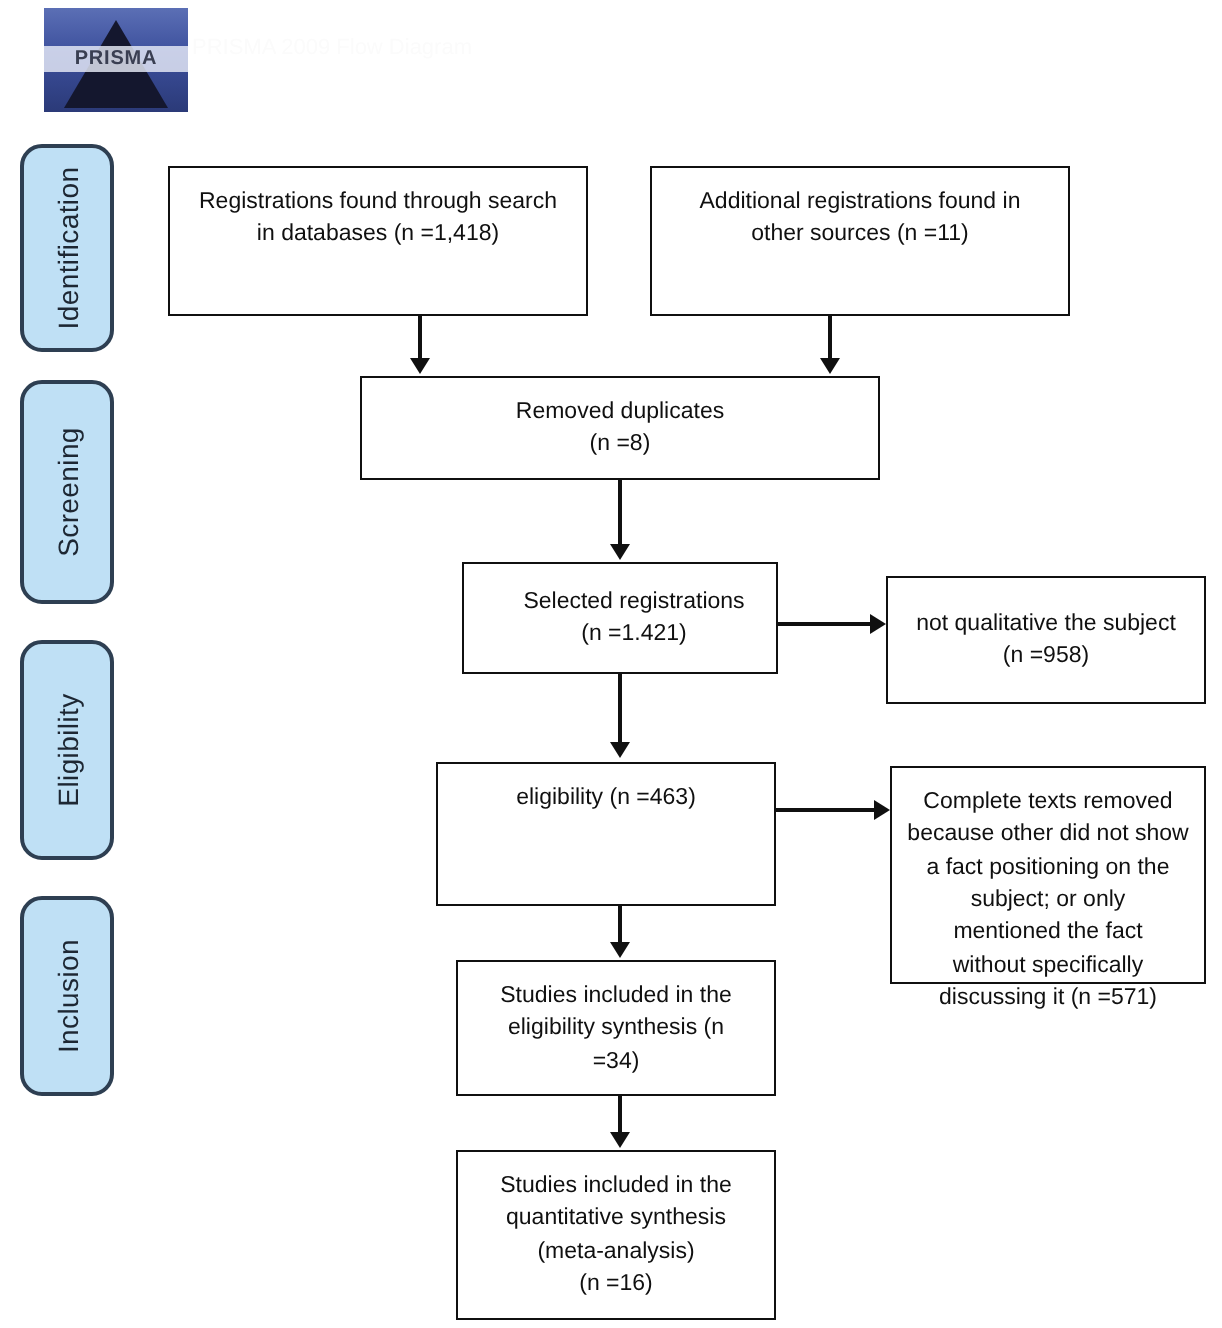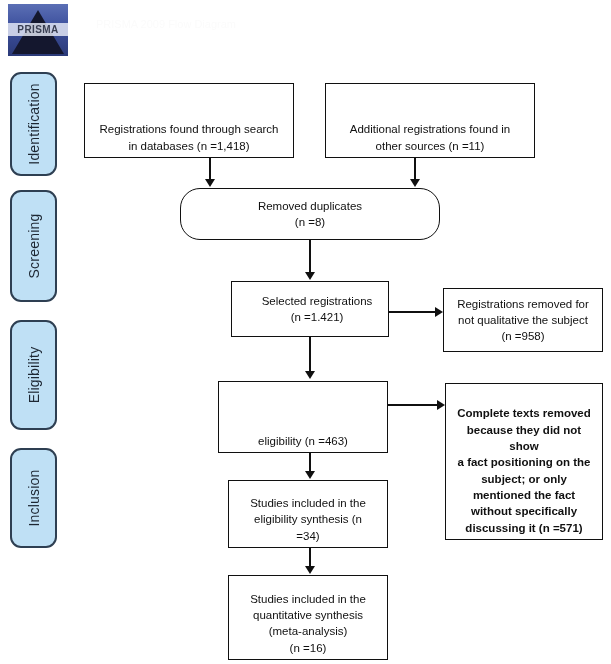--- a/index.html
+++ b/index.html
@@ -14,23 +14,23 @@
     position: relative;
     width: 611px;
     height: 664px;
     background: #ffffff;
     overflow: hidden;
   }
 
   
   .logo {
     position: absolute;
-    left: 8px;
+    left: 22px;
     top: 4px;
-    width: 60px;
+    width: 72px;
     height: 52px;
     background: linear-gradient(180deg, #5b6fb5 0%, #3c4f9c 45%, #2b3a78 100%);
     overflow: hidden;
   }
   .logo .pyramid {
     position: absolute;
     left: 50%;
     bottom: 2px;
     transform: translateX(-50%);
     width: 0;
@@ -103,21 +103,21 @@
     display: flex;
     align-items: center;
     justify-content: center;
     text-align: center;
     color: #101010;
     font-size: 11.5px;
     line-height: 1.42;
     padding: 3px 6px;
   }
   .fbox.topalign {
-    align-items: flex-end;
+    align-items: flex-start;
     padding-top: 9px;
   }
 
   
   .vline {
     position: absolute;
     width: 1.8px;
     background: #101010;
   }
   .hline {
@@ -181,21 +181,21 @@
       <div>other sources (n =11)</div>
     </div>
   </div>
 
   <div class="vline" style="left:209px; top:158px; height:22px;"></div>
   <div class="arrow-down" style="left:205px; top:179px;"></div>
 
   <div class="vline" style="left:414px; top:158px; height:22px;"></div>
   <div class="arrow-down" style="left:410px; top:179px;"></div>
 
-  <div class="fbox" style="left:180px; top:188px; width:260px; height:52px;border-radius:20px;">
+  <div class="fbox" style="left:180px; top:188px; width:260px; height:52px;">
     <div>
       <div>Removed duplicates</div>
       <div>(n =8)</div>
     </div>
   </div>
 
   <div class="vline" style="left:309px; top:240px; height:33px;"></div>
   <div class="arrow-down" style="left:305px; top:272px;"></div>
 
   <div class="fbox" style="left:231px; top:281px; width:158px; height:56px;padding-left:20px;">
@@ -203,42 +203,41 @@
       <div>Selected registrations</div>
       <div>(n =1.421)</div>
     </div>
   </div>
 
   <div class="hline" style="left:389px; top:311px; width:47px;"></div>
   <div class="arrow-right" style="left:435px; top:307px;"></div>
 
   <div class="fbox" style="left:443px; top:288px; width:160px; height:64px;">
     <div>
-      <div>Registrations removed for</div>
       <div>not qualitative the subject</div>
       <div>(n =958)</div>
     </div>
   </div>
 
   <div class="vline" style="left:309px; top:337px; height:35px;"></div>
   <div class="arrow-down" style="left:305px; top:371px;"></div>
 
   <div class="fbox topalign" style="left:218px; top:381px; width:170px; height:72px;">
     <div>
       <div>eligibility (n =463)</div>
     </div>
   </div>
 
   <div class="hline" style="left:388px; top:404px; width:50px;"></div>
   <div class="arrow-right" style="left:437px; top:400px;"></div>
 
-  <div class="fbox topalign" style="left:445px; top:383px; width:158px; height:157px;font-weight:bold;">
+  <div class="fbox topalign" style="left:445px; top:383px; width:158px; height:109px;">
     <div>
       <div>Complete texts removed</div>
-      <div>because they did not show</div>
+      <div>because other did not show</div>
       <div>a fact positioning on the</div>
       <div>subject; or only</div>
       <div>mentioned the fact</div>
       <div>without specifically</div>
       <div>discussing it (n =571)</div>
     </div>
   </div>
 
   <div class="vline" style="left:309px; top:453px; height:19px;"></div>
   <div class="arrow-down" style="left:305px; top:471px;"></div>

